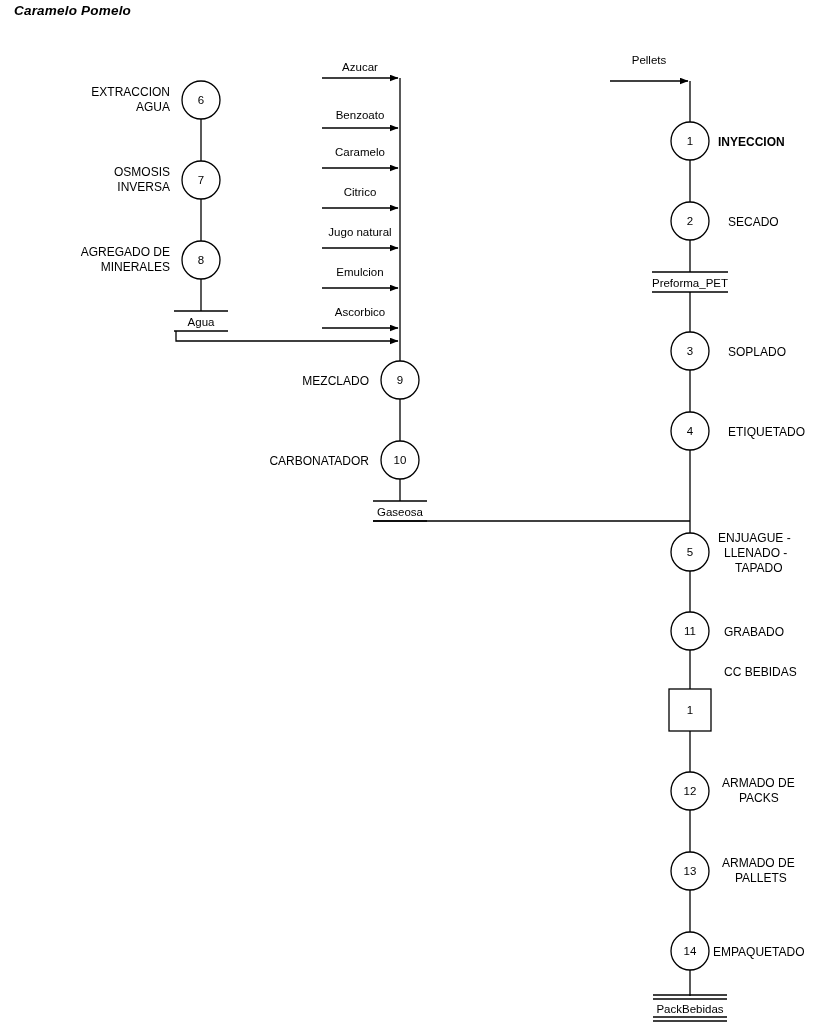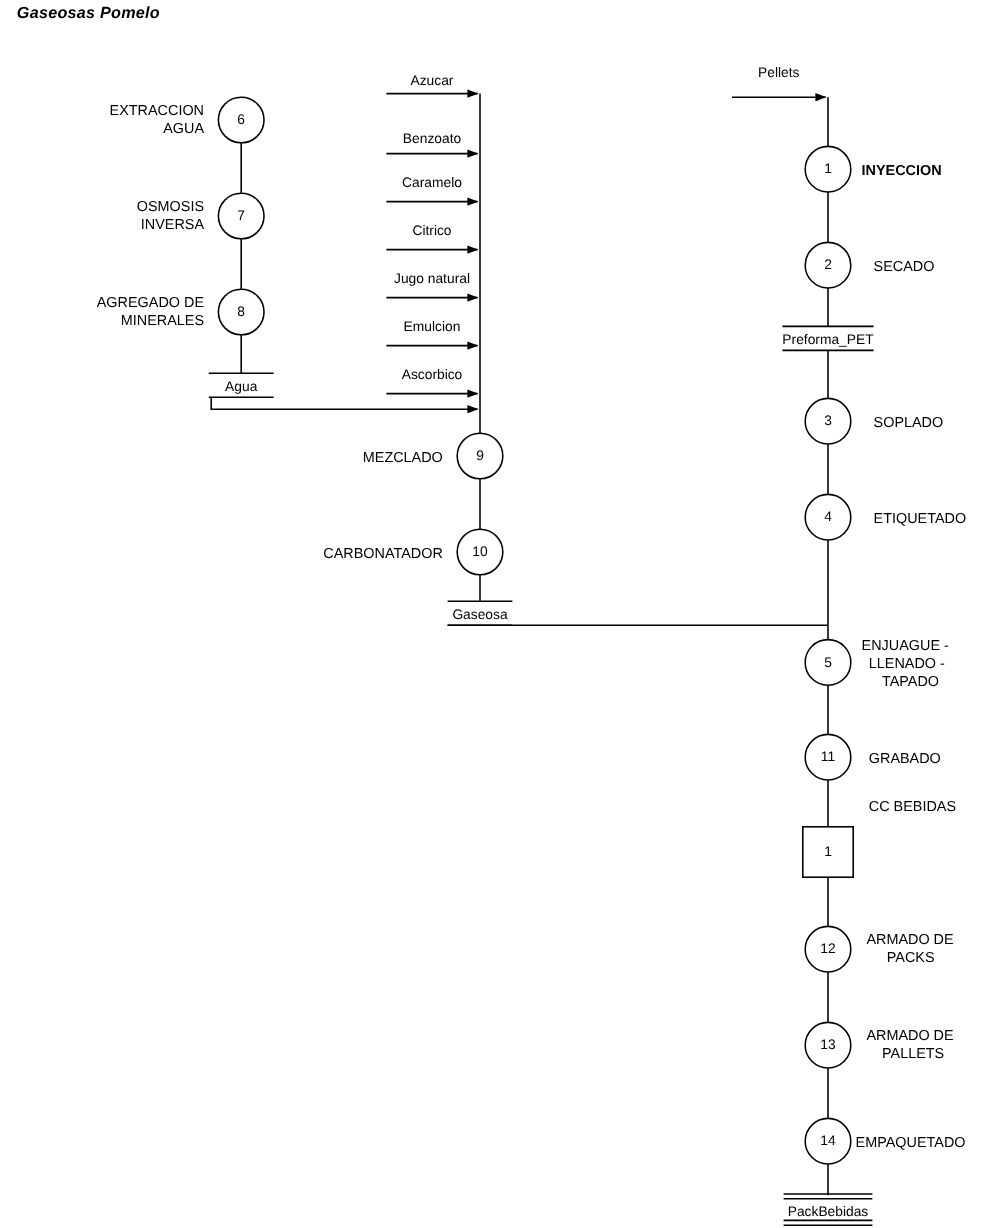--- a/index.html
+++ b/index.html
@@ -75,21 +75,21 @@
   .store-label {
     font-family: "Liberation Sans", sans-serif;
     font-size: 11.5px;
     fill: #000000;
     text-anchor: middle;
   }
 </style>
 </head>
 <body>
 
-<div id="diagram-title">Gaseosas Pomelo</div>
+<div id="diagram-title">Caramelo Pomelo</div>
 
 <svg id="flow-canvas" viewBox="0 0 821 1023" xmlns="http://www.w3.org/2000/svg">
 
   <defs>
     <marker id="arrowhead" markerWidth="9" markerHeight="7" refX="8.5" refY="3.5" orient="auto" markerUnits="userSpaceOnUse">
       <polygon points="0 0, 9 3.5, 0 7" fill="#000000"></polygon>
     </marker>
   </defs>
 
   <g>

